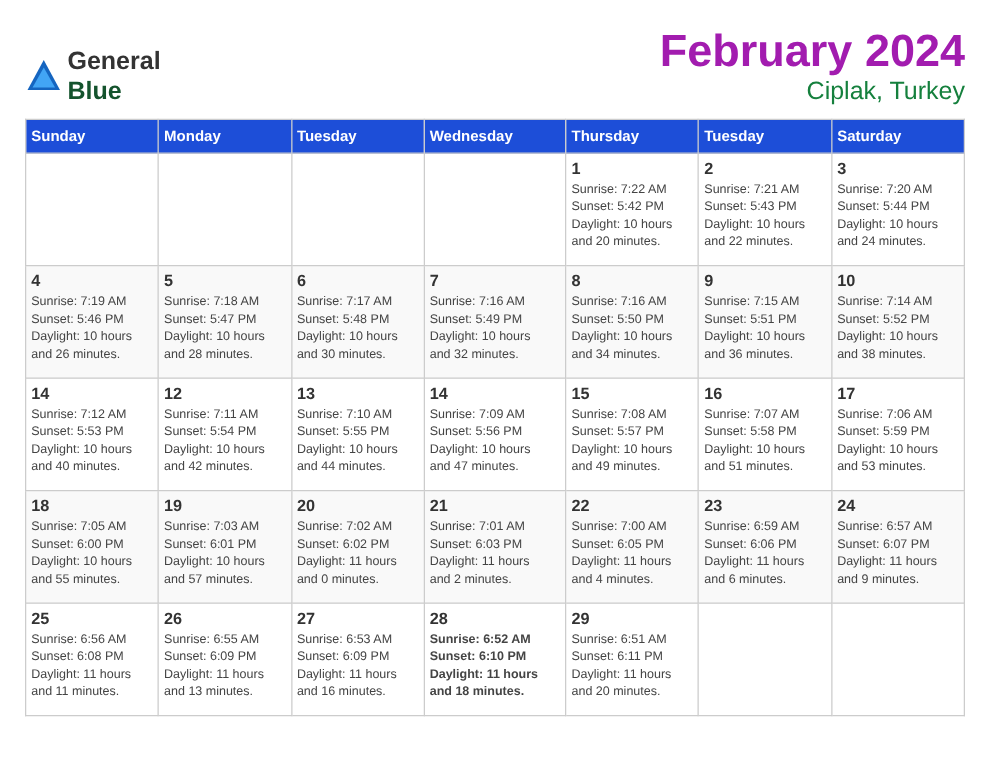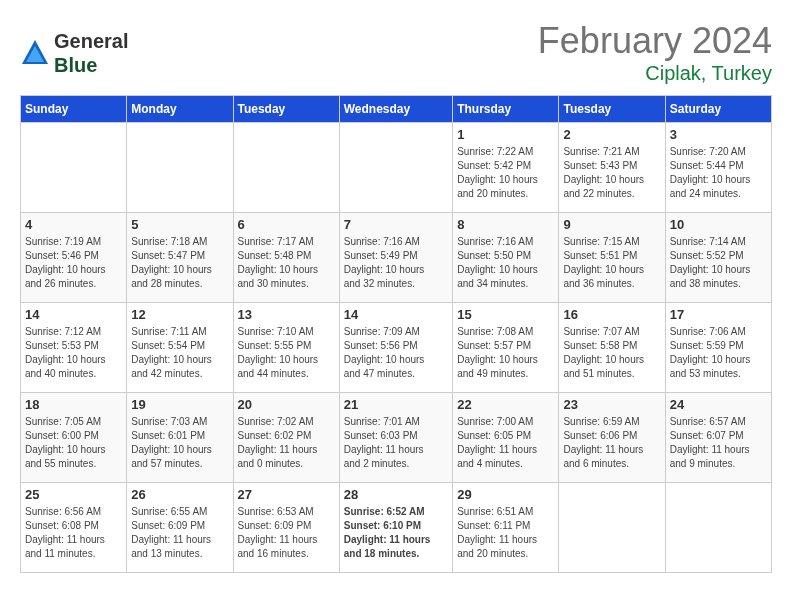--- a/index.html
+++ b/index.html
@@ -6,21 +6,21 @@
     body {
       font-family: Arial, sans-serif;
       background: #fff;
       width: 792px;
       min-height: 612px;
       padding: 20px;
     }
     .header {
       display: flex;
       justify-content: space-between;
-      align-items: center;
+      align-items: flex-end;
       margin-bottom: 10px;
     }
     .logo {
       display: flex;
       align-items: center;
     }
     .logo-text {
       display: flex;
       flex-direction: column;
       line-height: 1.2;
@@ -38,22 +38,22 @@
     .logo-icon {
       width: 30px;
       height: 30px;
       margin-right: 4px;
     }
     .title-block {
       text-align: right;
     }
     .month-title {
       font-size: 36px;
-      font-weight: normal;
-      color: #737373;
+      font-weight: bold;
+      color: #a21caf;
     }
     .location {
       font-size: 20px;
       color: #15803d;
     }
     table {
       width: 100%;
       border-collapse: collapse;
       font-size: 11px;
     }

